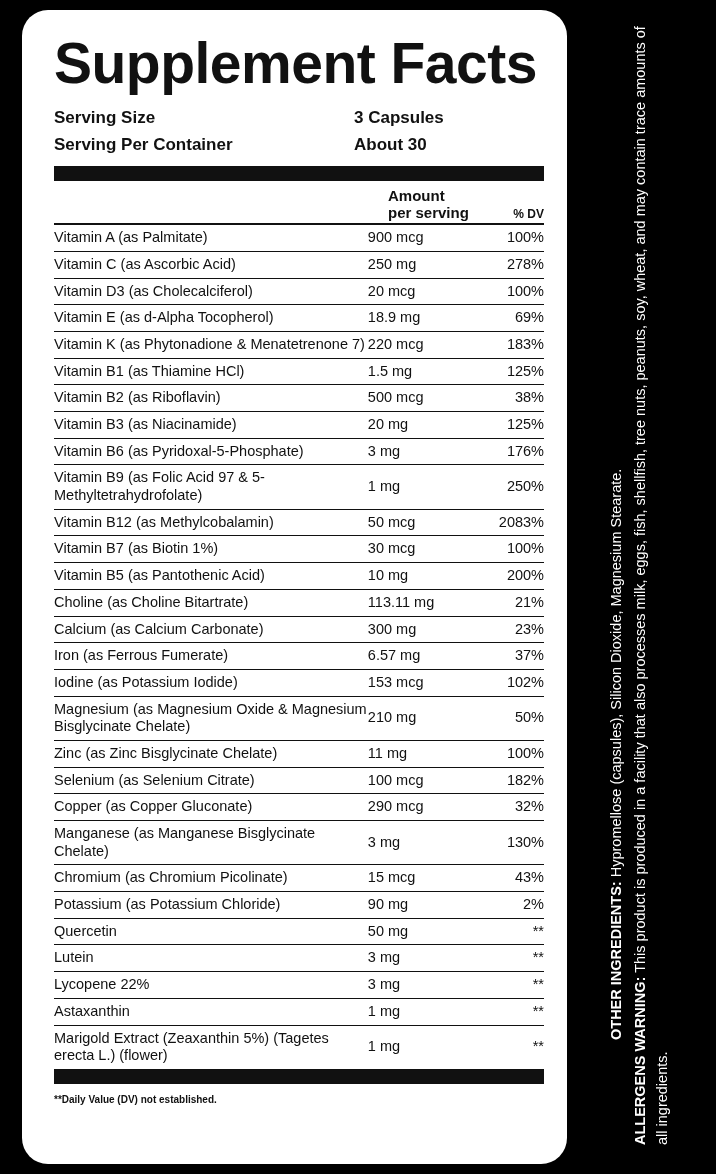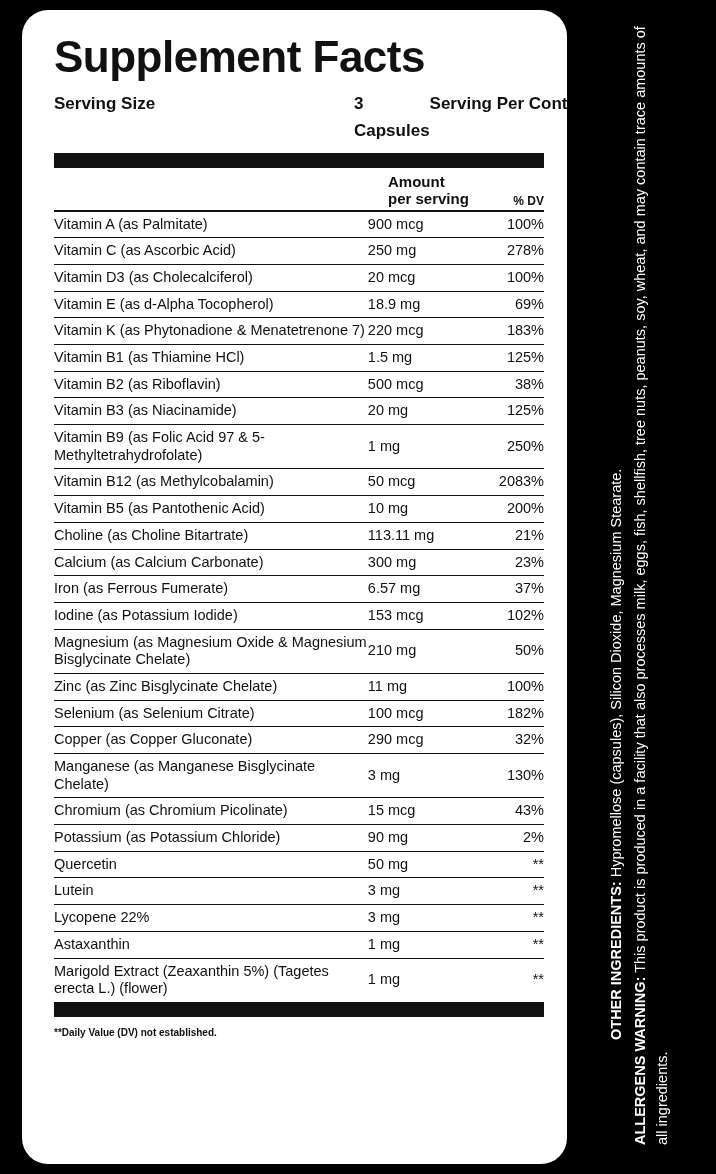--- a/index.html
+++ b/index.html
@@ -31,31 +31,31 @@
     padding: 0;
     overflow: hidden;
   }
   .inner {
     position: absolute;
     left: 32px;
     top: 20px;
     width: 490px;
   }
   .title {
-    font-size: 44px;
+    font-size: 57px;
     font-weight: bold;
     letter-spacing: -0.5px;
     color: #111111;
     line-height: 1.05;
     margin: 4px 0 10px 0;
     white-space: nowrap;
   }
   .serving-block {
     display: flex;
-    flex-direction: row;
+    flex-direction: column;
     gap: 0px;
     margin-top: 6px;
     margin-bottom: 8px;
   }
   .serving-row {
     display: flex;
     align-items: baseline;
     font-size: 17px;
     font-weight: bold;
     color: #111111;
@@ -217,28 +217,38 @@
               <td class="name">Vitamin B2 (as Riboflavin)</td>
               <td class="amt">500 mcg</td>
               <td class="dv">38%</td>
             </tr>
           <tr>
               <td class="name">Vitamin B3 (as Niacinamide)</td>
               <td class="amt">20 mg</td>
               <td class="dv">125%</td>
             </tr>
           <tr>
+              <td class="name">Vitamin B6 (as Pyridoxal-5-Phosphate)</td>
+              <td class="amt">3 mg</td>
+              <td class="dv">176%</td>
+            </tr>
+          <tr>
               <td class="name">Vitamin B9 (as Folic Acid 97 &amp; 5-Methyltetrahydrofolate)</td>
               <td class="amt">1 mg</td>
               <td class="dv">250%</td>
             </tr>
           <tr>
               <td class="name">Vitamin B12 (as Methylcobalamin)</td>
               <td class="amt">50 mcg</td>
               <td class="dv">2083%</td>
+            </tr>
+          <tr>
+              <td class="name">Vitamin B7 (as Biotin 1%)</td>
+              <td class="amt">30 mcg</td>
+              <td class="dv">100%</td>
             </tr>
           <tr>
               <td class="name">Vitamin B5 (as Pantothenic Acid)</td>
               <td class="amt">10 mg</td>
               <td class="dv">200%</td>
             </tr>
           <tr>
               <td class="name">Choline (as Choline Bitartrate)</td>
               <td class="amt">113.11 mg</td>
               <td class="dv">21%</td>

